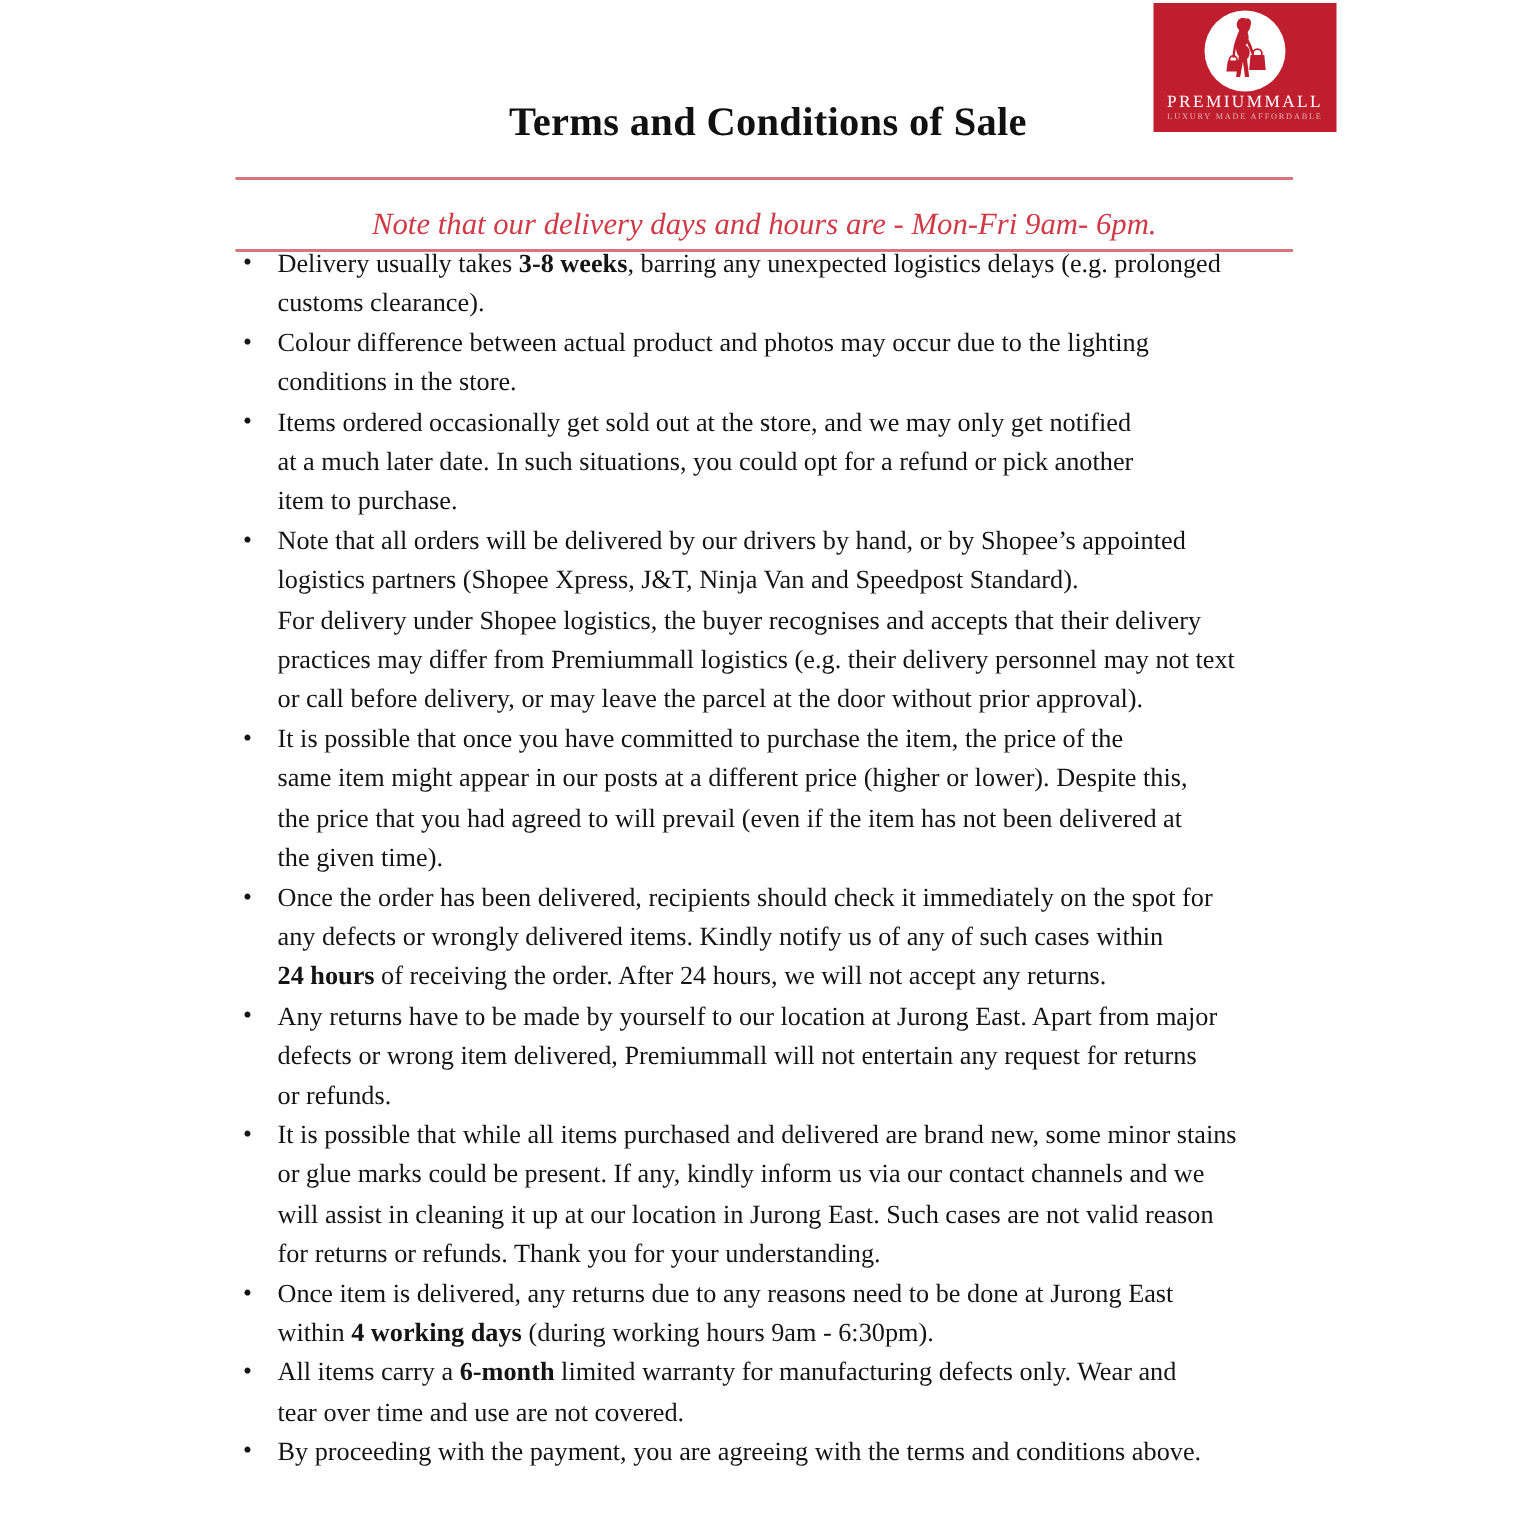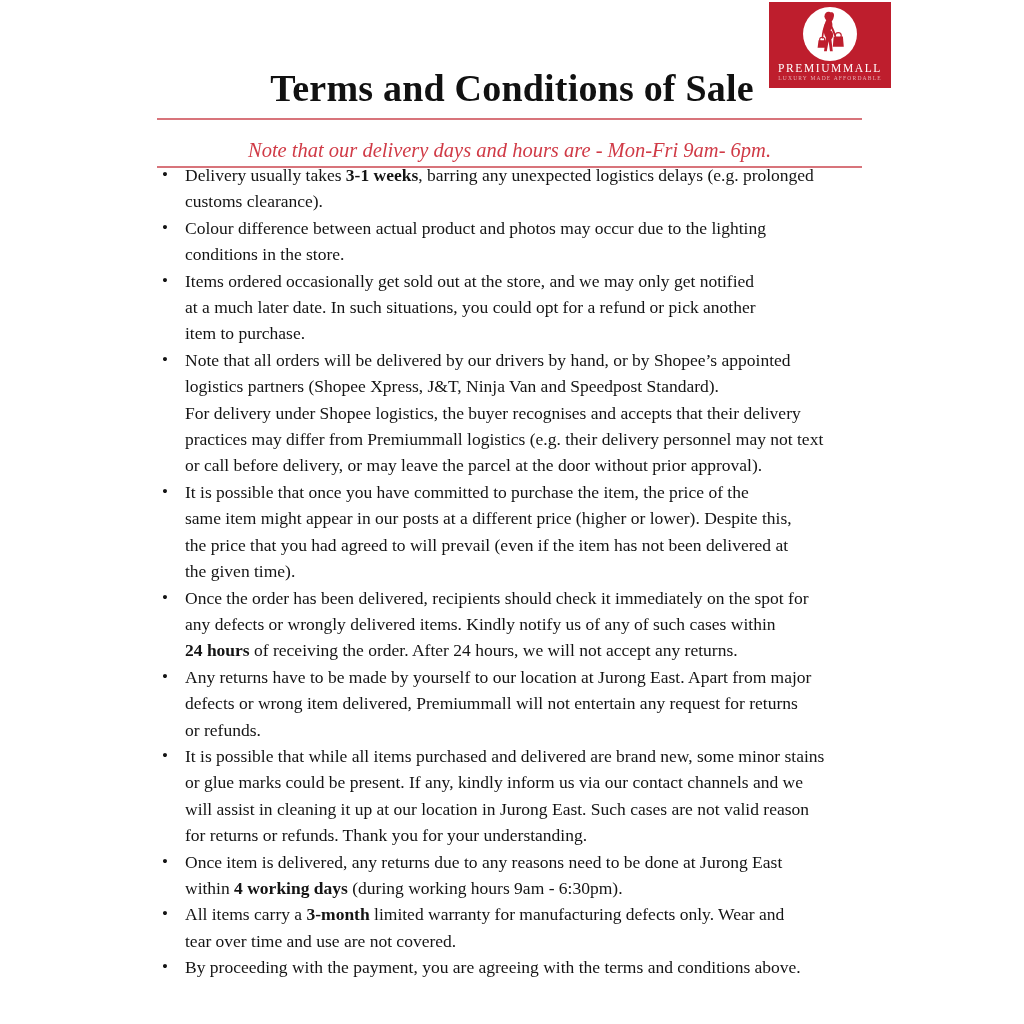--- a/index.html
+++ b/index.html
@@ -2,21 +2,21 @@
 <html><head>
 <meta charset="utf-8">
 <style>
   html,body{margin:0;padding:0;background:#fff;}
   .page{
     position:relative;width:1024px;height:1024px;background:#ffffff;
     font-family:"Liberation Serif",serif;overflow:hidden;color:#141414;
   }
   .title{
     position:absolute;top:66px;left:0;width:100%;text-align:center;
-    font-size:38px;font-weight:bold;color:#111;letter-spacing:.2px;
+    font-size:27px;font-weight:bold;color:#111;letter-spacing:.2px;
   }
   
   .logo{
     position:absolute;left:742px;top:2px;width:122px;height:86px;
     background:var(--logo-bg,#be1e2d);text-align:center;margin-left:27px;
   }
   .logo .circle{
     width:54px;height:54px;border-radius:50%;background:#ffffff;
     margin:5px auto 1px;display:flex;align-items:center;justify-content:center;
   }
@@ -76,26 +76,26 @@
     </div>
     <div class="brand-name">PREMIUMMALL</div>
     <div class="brand-tagline">LUXURY MADE AFFORDABLE</div>
   </div>
 
   <div class="note-band">
     <span class="note-text">Note that our delivery days and hours are - Mon-Fri 9am- 6pm.</span>
   </div>
 
   <ul class="terms">
-      <li><span class="dot">•</span><span class="txt">Delivery usually takes <b>3-1 weeks</b>, barring any unexpected logistics delays (e.g. prolonged<br>customs clearance).</span></li>
+      <li><span class="dot">•</span><span class="txt">Delivery usually takes <b>3-8 weeks</b>, barring any unexpected logistics delays (e.g. prolonged<br>customs clearance).</span></li>
       <li><span class="dot">•</span><span class="txt">Colour difference between actual product and photos may occur due to the lighting<br>conditions in the store.</span></li>
       <li><span class="dot">•</span><span class="txt">Items ordered occasionally get sold out at the store, and we may only get notified<br>at a much later date. In such situations, you could opt for a refund or pick another<br>item to purchase.</span></li>
       <li><span class="dot">•</span><span class="txt">Note that all orders will be delivered by our drivers by hand, or by Shopee’s appointed<br>logistics partners (Shopee Xpress, J&amp;T, Ninja Van and Speedpost Standard).<br>For delivery under Shopee logistics, the buyer recognises and accepts that their delivery<br>practices may differ from Premiummall logistics (e.g. their delivery personnel may not text<br>or call before delivery, or may leave the parcel at the door without prior approval).</span></li>
       <li><span class="dot">•</span><span class="txt">It is possible that once you have committed to purchase the item, the price of the<br>same item might appear in our posts at a different price (higher or lower). Despite this,<br>the price that you had agreed to will prevail (even if the item has not been delivered at<br>the given time).</span></li>
       <li><span class="dot">•</span><span class="txt">Once the order has been delivered, recipients should check it immediately on the spot for<br>any defects or wrongly delivered items. Kindly notify us of any of such cases within<br><b>24 hours</b> of receiving the order. After 24 hours, we will not accept any returns.</span></li>
       <li><span class="dot">•</span><span class="txt">Any returns have to be made by yourself to our location at Jurong East. Apart from major<br>defects or wrong item delivered, Premiummall will not entertain any request for returns<br>or refunds.</span></li>
       <li><span class="dot">•</span><span class="txt">It is possible that while all items purchased and delivered are brand new, some minor stains<br>or glue marks could be present. If any, kindly inform us via our contact channels and we<br>will assist in cleaning it up at our location in Jurong East. Such cases are not valid reason<br>for returns or refunds. Thank you for your understanding.</span></li>
       <li><span class="dot">•</span><span class="txt">Once item is delivered, any returns due to any reasons need to be done at Jurong East<br>within <b>4 working days</b> (during working hours 9am - 6:30pm).</span></li>
-      <li><span class="dot">•</span><span class="txt">All items carry a <b>3-month</b> limited warranty for manufacturing defects only. Wear and<br>tear over time and use are not covered.</span></li>
+      <li><span class="dot">•</span><span class="txt">All items carry a <b>6-month</b> limited warranty for manufacturing defects only. Wear and<br>tear over time and use are not covered.</span></li>
       <li><span class="dot">•</span><span class="txt">By proceeding with the payment, you are agreeing with the terms and conditions above.</span></li>
     </ul>
 
 </div>
 
 </body></html>

